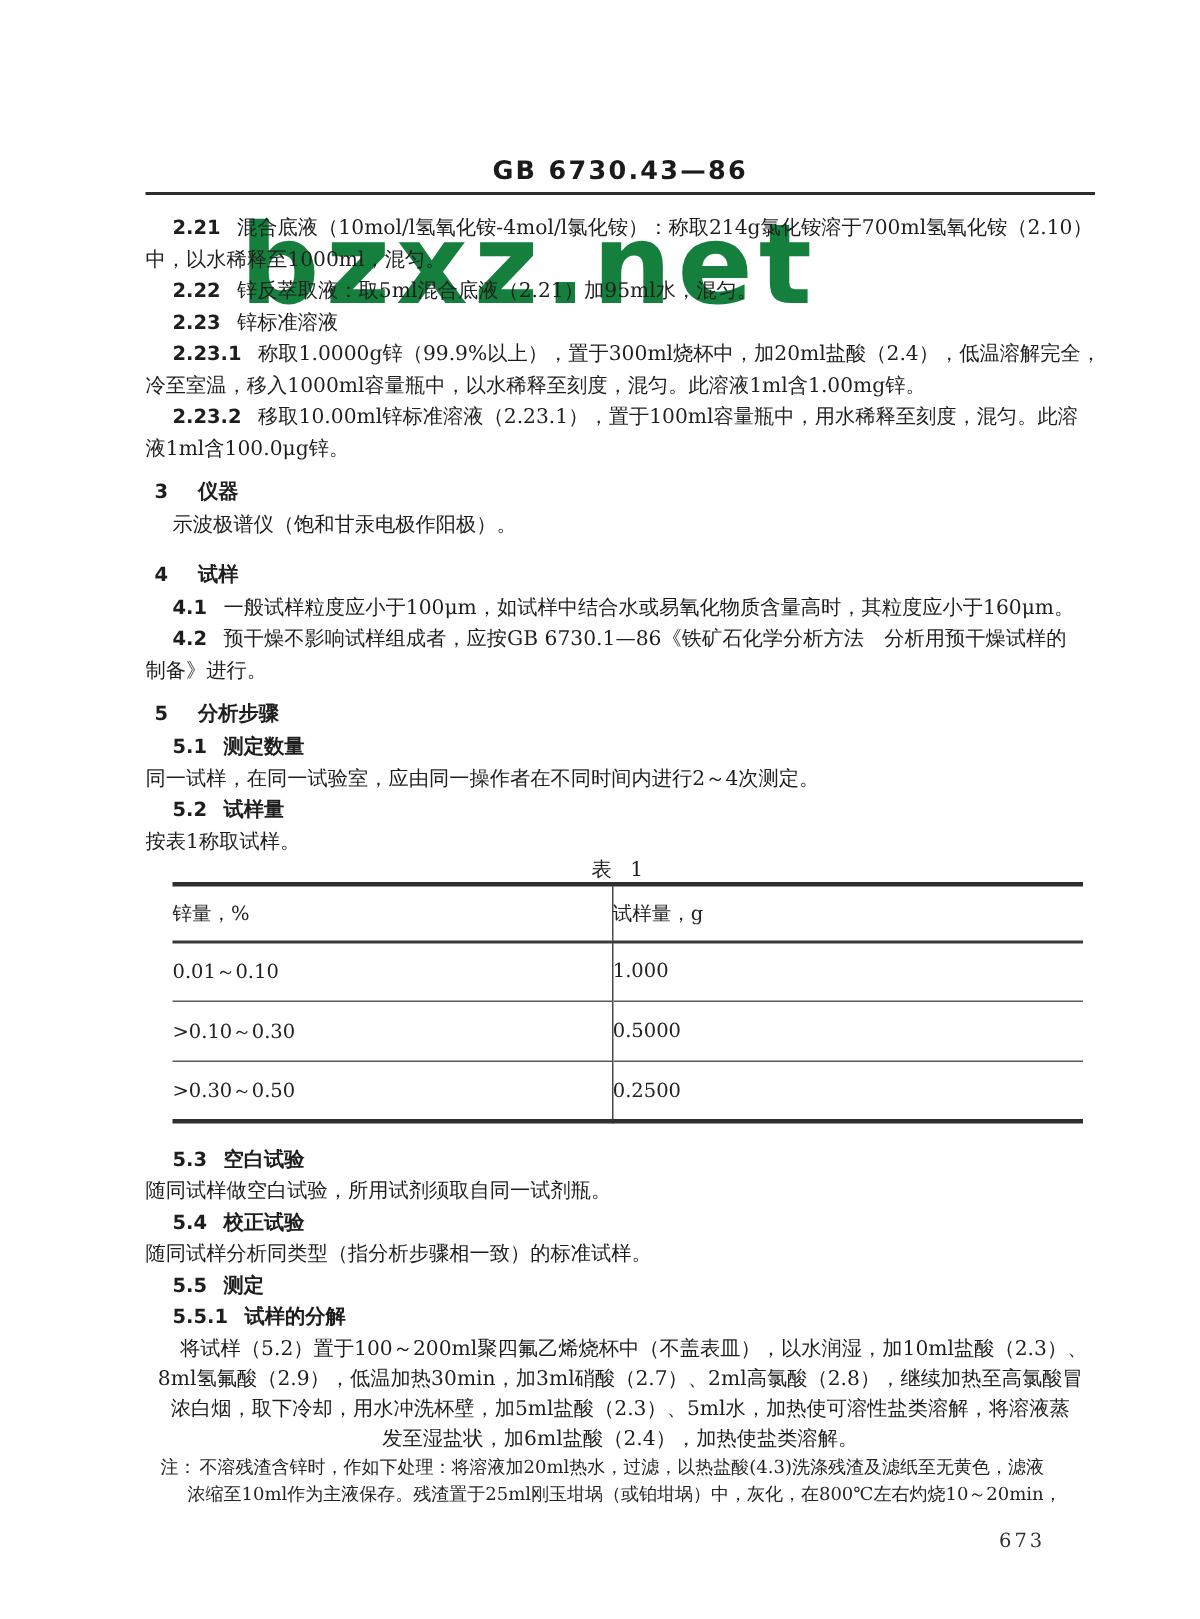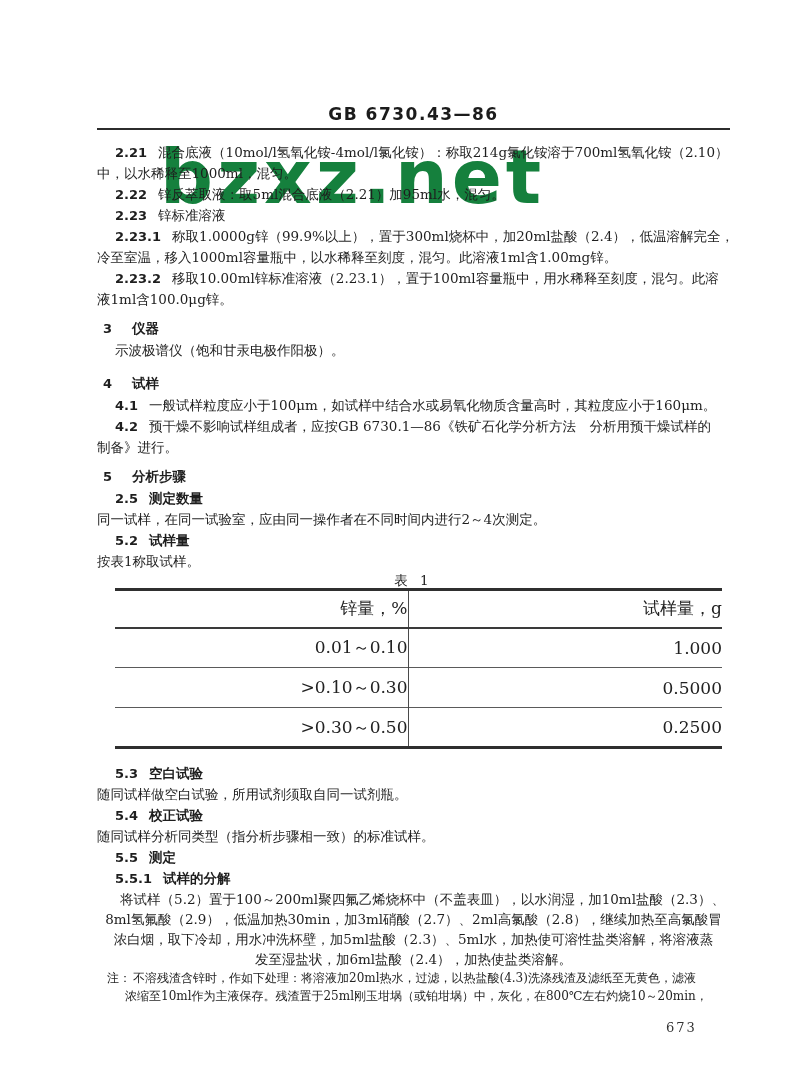--- a/index.html
+++ b/index.html
@@ -51,21 +51,21 @@
   .tbl-caption {
     font-size:13.5px; line-height:16px; height:16px;
     text-align:center; letter-spacing:4px;
   }
   table.tbl {
     margin-left:18px; width:607px; border-collapse:collapse;
     border-top:3px solid #2f2f2f; border-bottom:3px solid #2f2f2f;
     table-layout:fixed;
   }
   table.tbl th, table.tbl td {
-    text-align:right; font-weight:normal; font-size:17px; color:#222;
+    text-align:left; font-weight:normal; font-size:13px; color:#222;
   }
   table.tbl th { height:38px; }
   table.tbl td { height:40px; }
   table.tbl thead tr { border-bottom:2px solid #3a3a3a; }
   table.tbl tbody tr + tr { border-top:1px solid #5a5a5a; }
   table.tbl .c1 { width:293px; border-right:1px solid #4a4a4a; }
 
   .note { font-size:12px; line-height:18px; height:18px; white-space:nowrap; color:#242424; }
   .note-first { padding-left:10px; }
   .note-cont  { padding-left:28px; }
@@ -104,21 +104,21 @@
     <p class="ln h0 mt8"><span class="num">3</span><span class="htxt">仪器</span></p>
     <p class="ln ind mt4"><span>示波极谱仪（饱和甘汞电极作阳极）。</span></p>
 
     <p class="ln h0 mt12"><span class="num">4</span><span class="htxt">试样</span></p>
     <p class="ln ind mt4"><span class="num">4.1</span><span>一般试样粒度应小于100μm，如试样中结合水或易氧化物质含量高时，其粒度应小于160μm。</span></p>
     <p class="ln ind"><span class="num">4.2</span><span>预干燥不影响试样组成者，应按GB 6730.1—86《铁矿石化学分析方法　分析用预干燥试样的</span></p>
     <p class="ln"><span>制备》进行。</span></p>
 
     <p class="ln h0 mt8"><span class="num">5</span><span class="htxt">分析步骤</span></p>
 
-    <p class="ln h ind mt4"><span class="num">2.5</span><span class="htxt">测定数量</span></p>
+    <p class="ln h ind mt4"><span class="num">5.1</span><span class="htxt">测定数量</span></p>
     <p class="ln"><span>同一试样，在同一试验室，应由同一操作者在不同时间内进行2～4次测定。</span></p>
 
     <p class="ln h ind"><span class="num">5.2</span><span class="htxt">试样量</span></p>
     <p class="ln"><span>按表1称取试样。</span></p>
 
     <div class="tbl-caption">表 1</div>
     <table class="tbl">
       <thead>
         <tr>
           <th class="c1">锌量，%</th>

